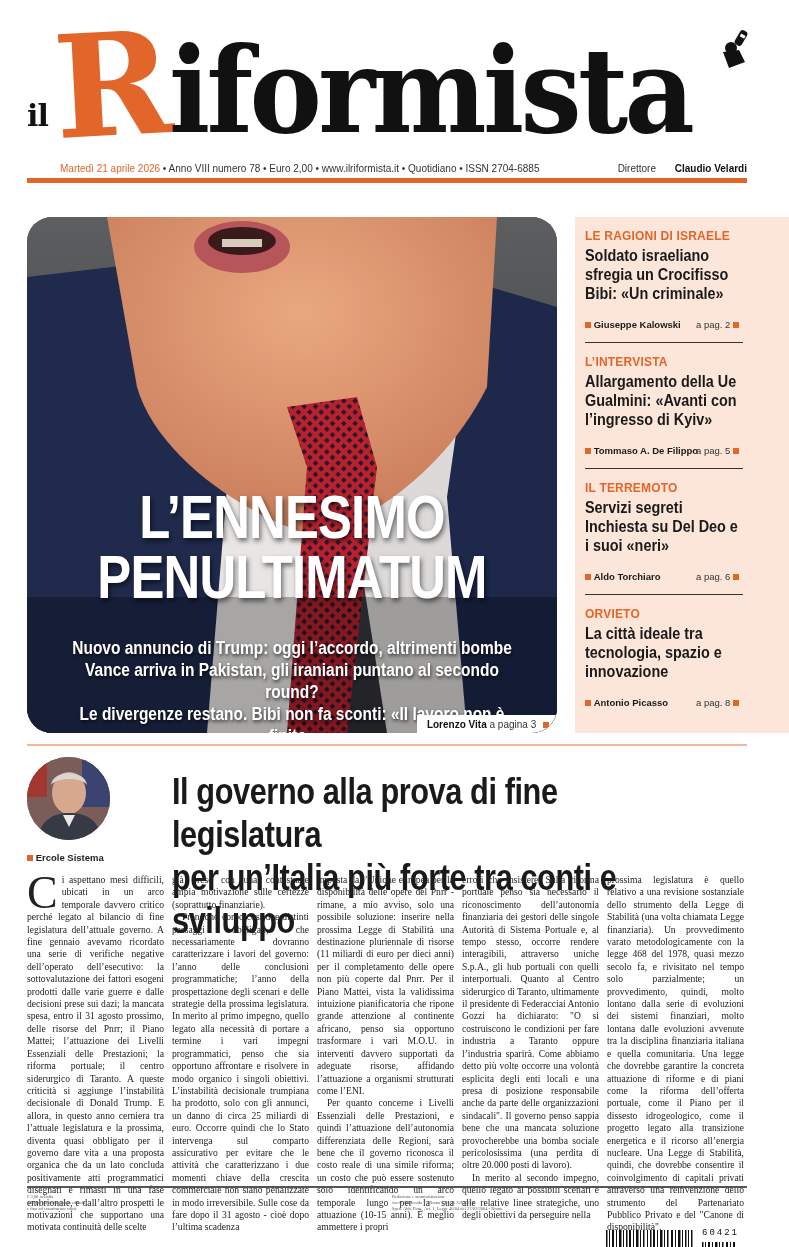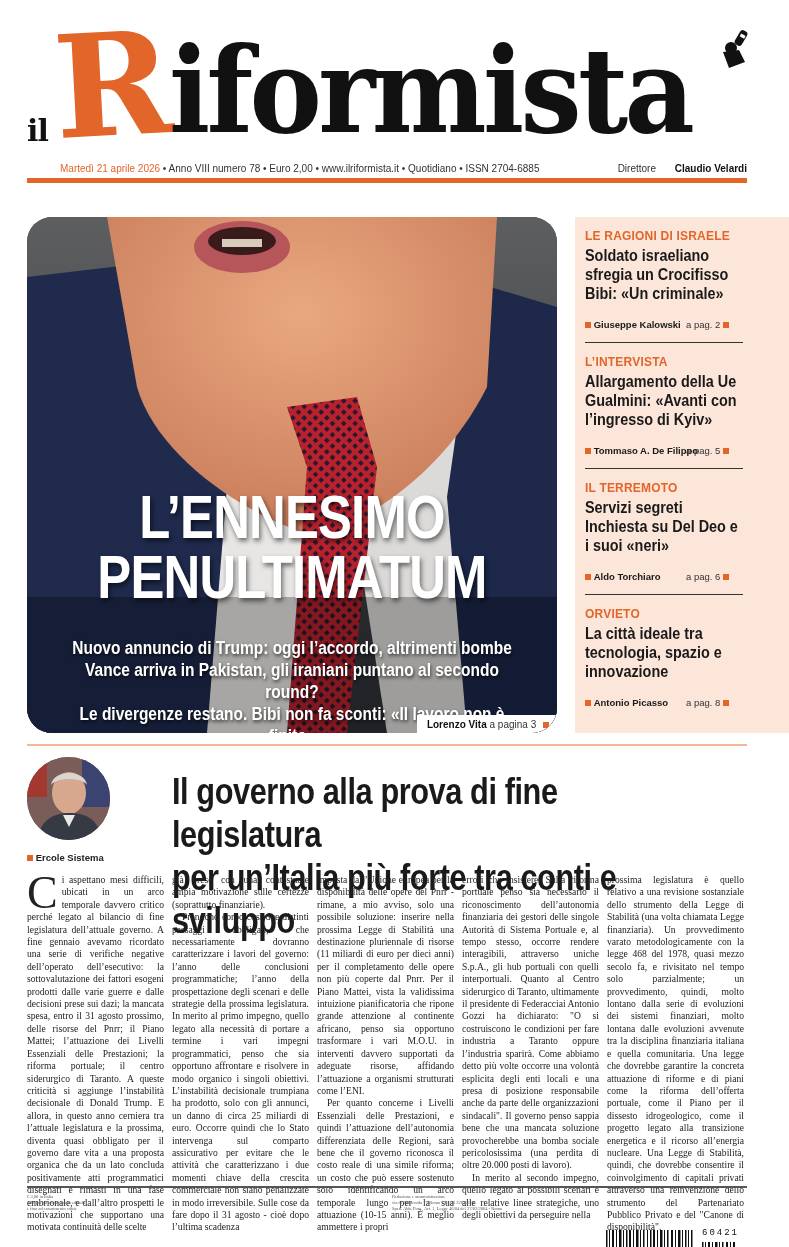--- a/index.html
+++ b/index.html
@@ -1,21 +1,21 @@
 <!DOCTYPE html>
 <html><head>
 <meta charset="utf-8">
 <style>
   * { box-sizing: border-box; margin: 0; padding: 0; }
   html, body { width: 789px; height: 1247px; background: #ffffff; overflow: hidden; }
   body { position: relative; font-family: "Liberation Serif", serif; color: #1a1a1a; }
 
   
   .masthead { position: absolute; left: 27px; top: 20px; width: 720px; height: 140px; }
-  .logo-il { position: absolute; left: 0; top: 93px; font-family: "DejaVu Serif", serif; font-weight: bold; font-size: 30px; letter-spacing: -1px; color: #111; }
+  .logo-il { position: absolute; left: 0; top: 78px; font-family: "DejaVu Serif", serif; font-weight: bold; font-size: 30px; letter-spacing: -1px; color: #111; }
   .logo-r { position: absolute; left: 27px; top: -6px; font-family: "DejaVu Serif", serif; font-weight: bold; font-size: 142px; color: #e2652a; line-height: 1; transform: rotate(-3deg); }
   .logo-rest { position: absolute; left: 142px; top: 12px; font-family: "DejaVu Serif", serif; font-weight: bold; font-size: 118px; color: #111; line-height: 1; letter-spacing: -4px; transform: scaleX(0.92); transform-origin: left top; }
   .logo-figure { position: absolute; left: 690px; top: 8px; width: 34px; height: 44px; }
 
   .dateline { position: absolute; left: 27px; top: 163px; width: 720px; height: 14px; font-family: "Liberation Sans", sans-serif; font-size: 10px; color: #333; }
   .dateline .date { color: #e2652a; font-weight: normal; padding-left: 33px; }
   .dateline .director { position: absolute; right: 0; top: 0; }
   .dateline .director b { color: #111; margin-left: 16px; }
   .orange-rule { position: absolute; left: 27px; top: 178px; width: 720px; height: 5px; background: #e2652a; }
 
@@ -28,21 +28,21 @@
   .hero-credit b { color: #111; text-align: right; }
   .sq { display: inline-block; width: 6px; height: 6px; background: #e2652a; vertical-align: middle; }
 
   
   .sidebar { position: absolute; left: 567px; top: 217px; width: 216px; height: 516px; background: #fce6da; padding: 12px 10px 0 10px; margin-left: 8px; }
   .sb-item { height: 126px; position: relative; }
   .sb-kicker { font-family: "Liberation Sans", sans-serif; font-weight: bold; font-size: 12px; color: #e2652a; letter-spacing: 0.2px; }
   .sb-title { font-family: "Liberation Sans", sans-serif; font-weight: bold; font-size: 16px; line-height: 19px; color: #1a1a1a; margin-top: 3px; transform: scaleX(0.9); transform-origin: left; width: 175px; }
   .sb-meta { position: absolute; left: 0; top: 90px; width: 158px; font-family: "Liberation Sans", sans-serif; font-size: 9.5px; }
   .sb-meta .author { font-weight: bold; }
-  .sb-meta .page { position: absolute; right: 14px; top: 0; color: #333; }
+  .sb-meta .page { position: absolute; right: 4px; top: 0; color: #333; }
   .sb-rule { position: absolute; left: 0; top: 113px; width: 158px; height: 1px; background: #333; }
 
   .section-rule { position: absolute; left: 27px; top: 744px; width: 720px; height: 2px; background: #f3b79a; }
 
   
   .author-photo { position: absolute; left: 27px; top: 757px; width: 83px; height: 83px; border-radius: 50%; overflow: hidden; background: #6e5a55; }
   .author-name { position: absolute; left: 27px; top: 852px; font-family: "Liberation Sans", sans-serif; font-weight: bold; font-size: 9.5px; color: #222; }
   .ed-title { position: absolute; left: 172px; top: 770px; width: 580px; font-family: "Liberation Sans", sans-serif; font-size: 37px; line-height: 43px; color: #1a1a1a; transform: scaleX(0.83); transform-origin: left top; letter-spacing: -0.5px; }
 
   .columns { position: absolute; left: 27px; top: 874px; width: 720px; height: 290px; display: flex; gap: 8px; }

